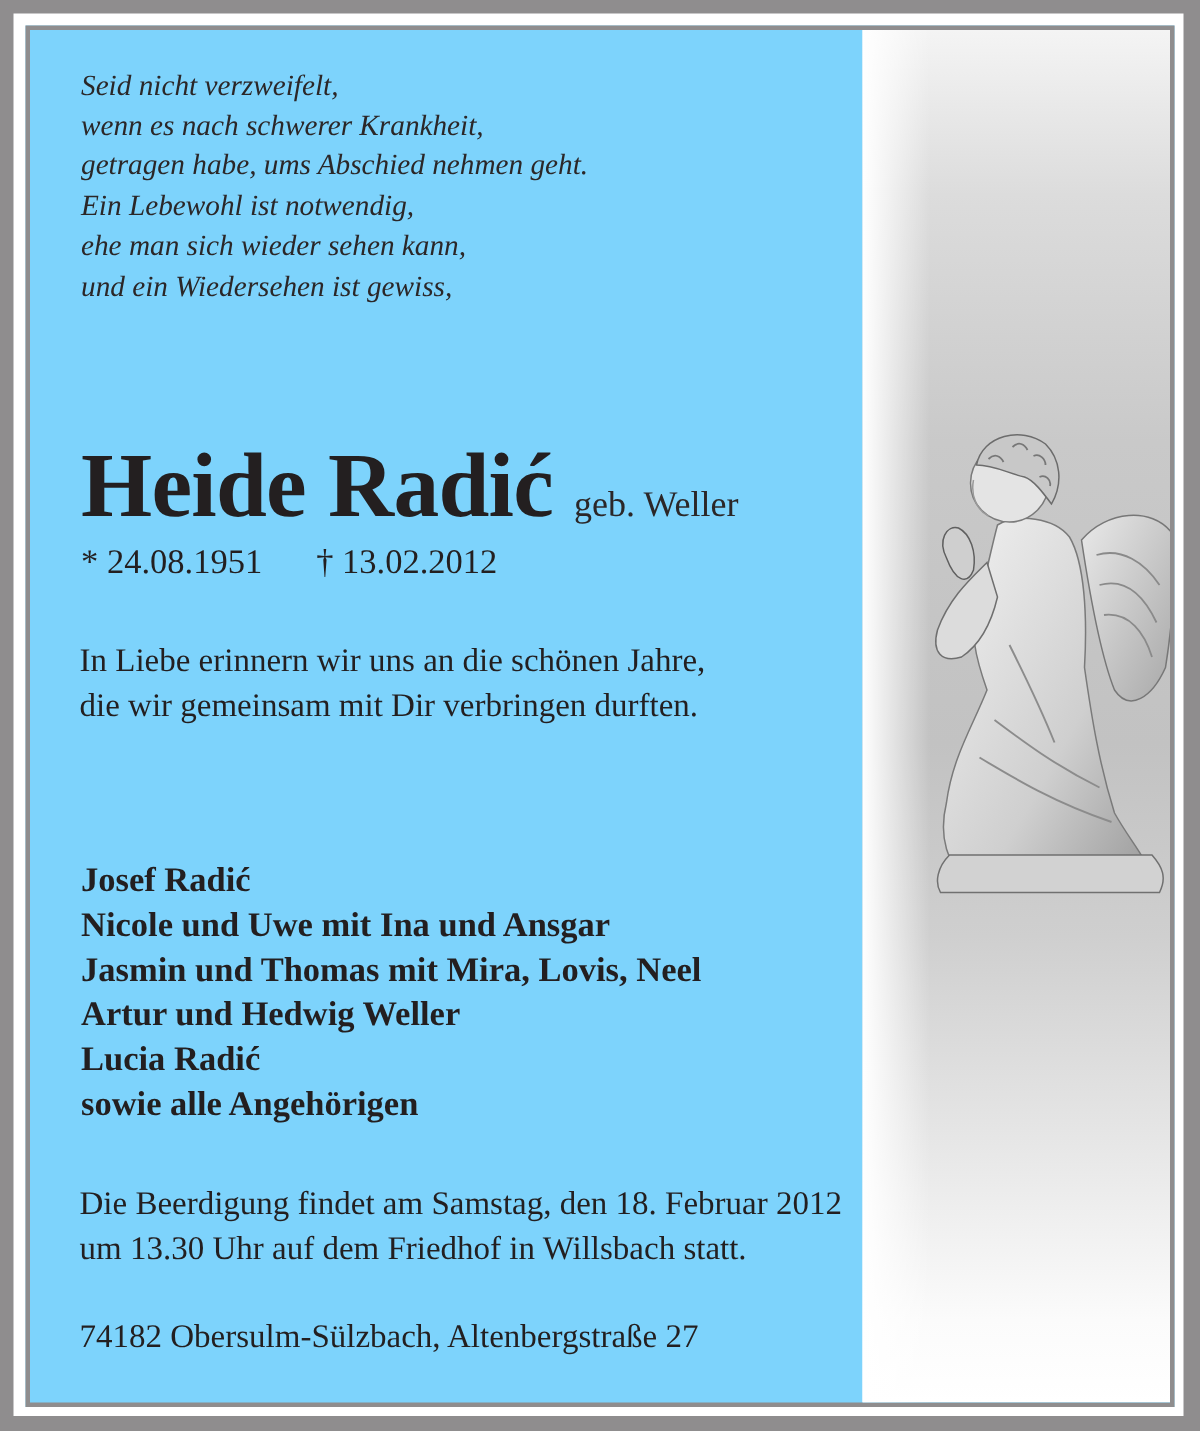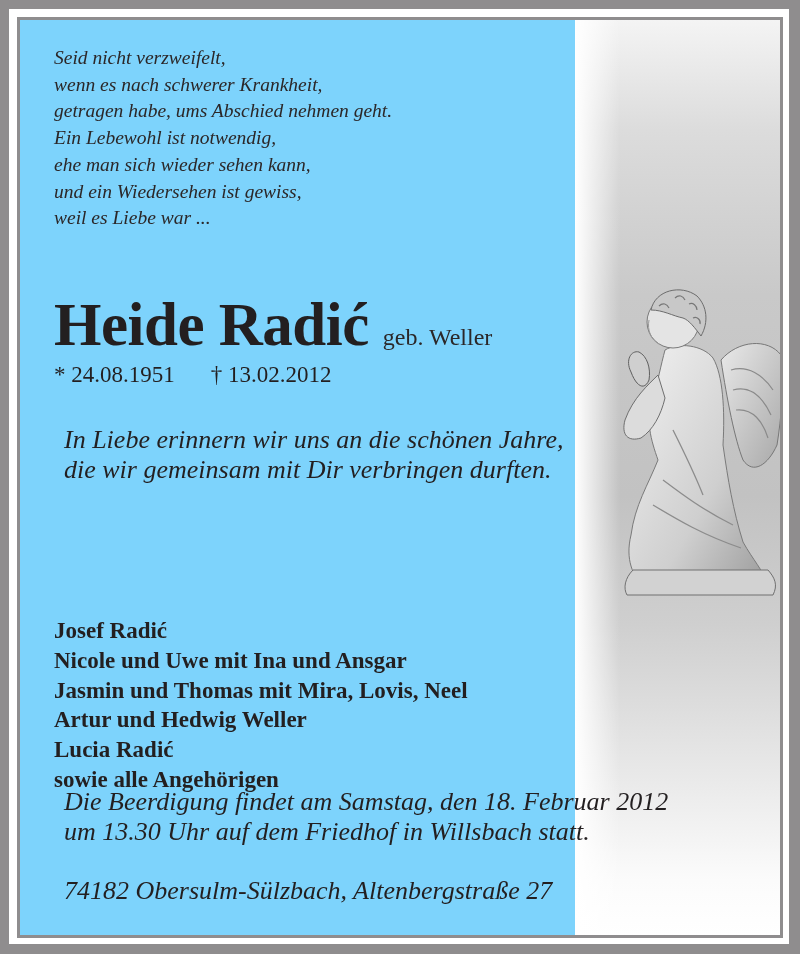--- a/index.html
+++ b/index.html
@@ -42,25 +42,25 @@
     font-weight: bold; font-size: 61px; letter-spacing: -0.5px; color: #231f20;
   }
   .maiden {
     font-size: 24px; margin-left: 14px; color: #2b2728;
   }
   .dates {
     position: absolute; left: 34px; top: 342px; font-size: 23px; white-space: nowrap; font-family: Liberation Serif, serif;
   }
   .dates .death { margin-left: 36px; }
   .body-text {
-    position: absolute; left: 44px; font-size: 26px; line-height: 29.8px; white-space: nowrap; font-style: italic;
+    position: absolute; left: 33px; font-size: 22px; line-height: 29.8px; white-space: nowrap;
   }
   .family {
     position: absolute; left: 34px; top: 552px; font-size: 23px; line-height: 29.8px;
-    font-weight: bold; white-space: nowrap; margin-top: 44px;
+    font-weight: bold; white-space: nowrap;
   }
 </style>
 </head>
 <body>
 
 <div class="white-gap"></div>
 
 <div class="inner-frame">
 
   <div class="gray-panel"></div>
@@ -97,21 +97,20 @@
     <path d="M30 290 L165 290 C172 298 175 305 170 315 L24 315 C20 308 22 298 30 290 Z" fill="#d2d2d2" stroke="#707070" stroke-width="1"></path>
   </svg>
 
   <div class="poem">
     <div>Seid nicht verzweifelt,</div>
     <div>wenn es nach schwerer Krankheit,</div>
     <div>getragen habe, ums Abschied nehmen geht.</div>
     <div>Ein Lebewohl ist notwendig,</div>
     <div>ehe man sich wieder sehen kann,</div>
     <div>und ein Wiedersehen ist gewiss,</div>
-    <div>weil es Liebe war ...</div>
   </div>
 
   <div class="name-line">
     <span class="name">Heide Radić</span><span class="maiden">geb. Weller</span>
   </div>
 
   <div class="dates">
     <span>* 24.08.1951</span><span class="death">† 13.02.2012</span>
   </div>
 

